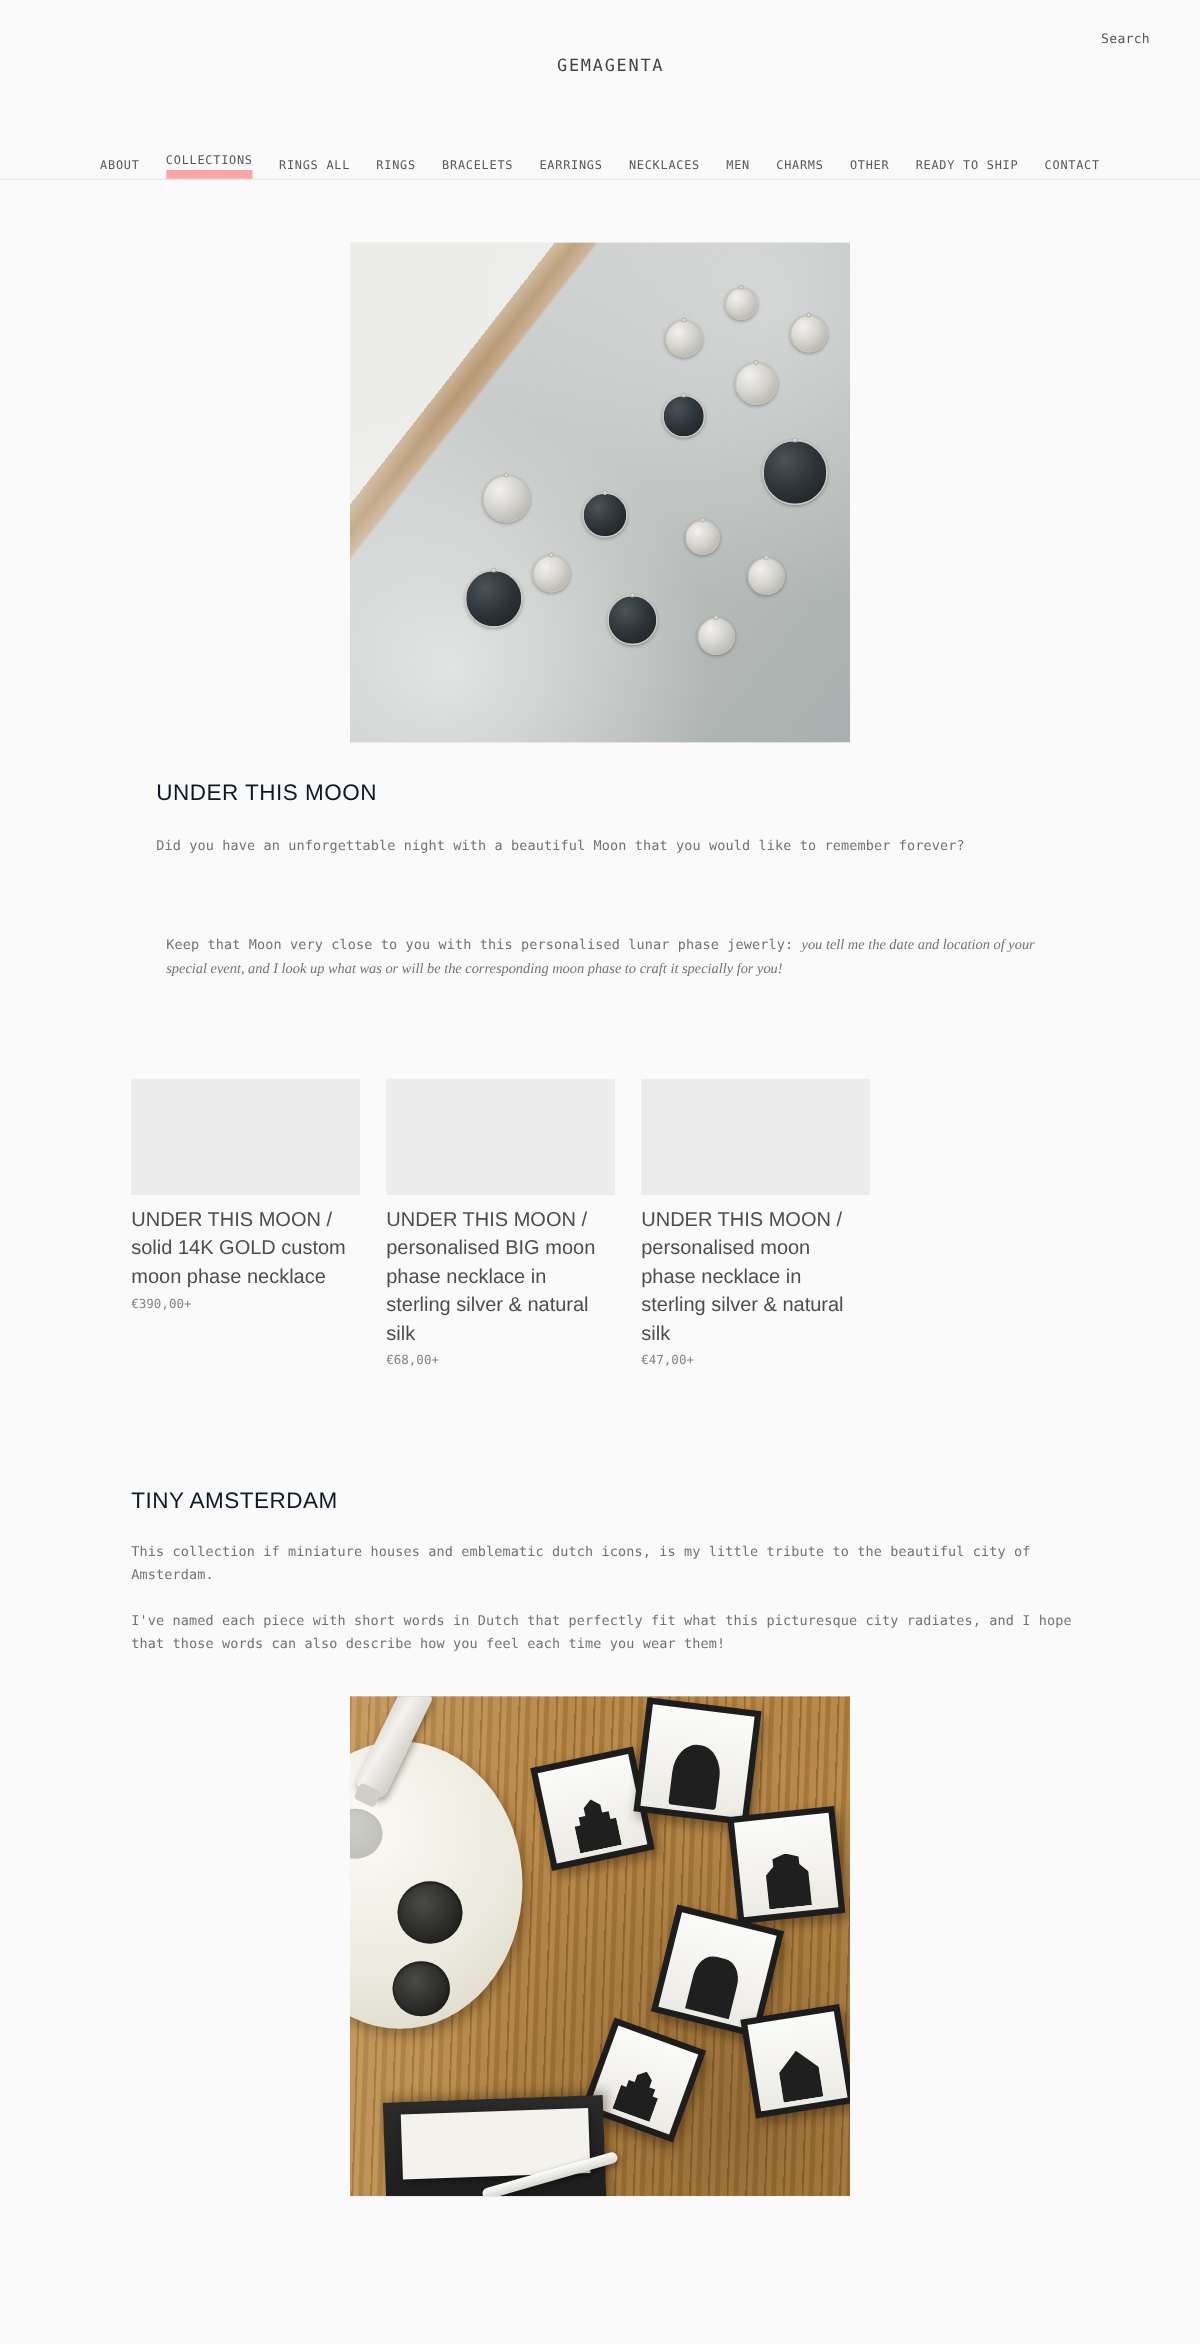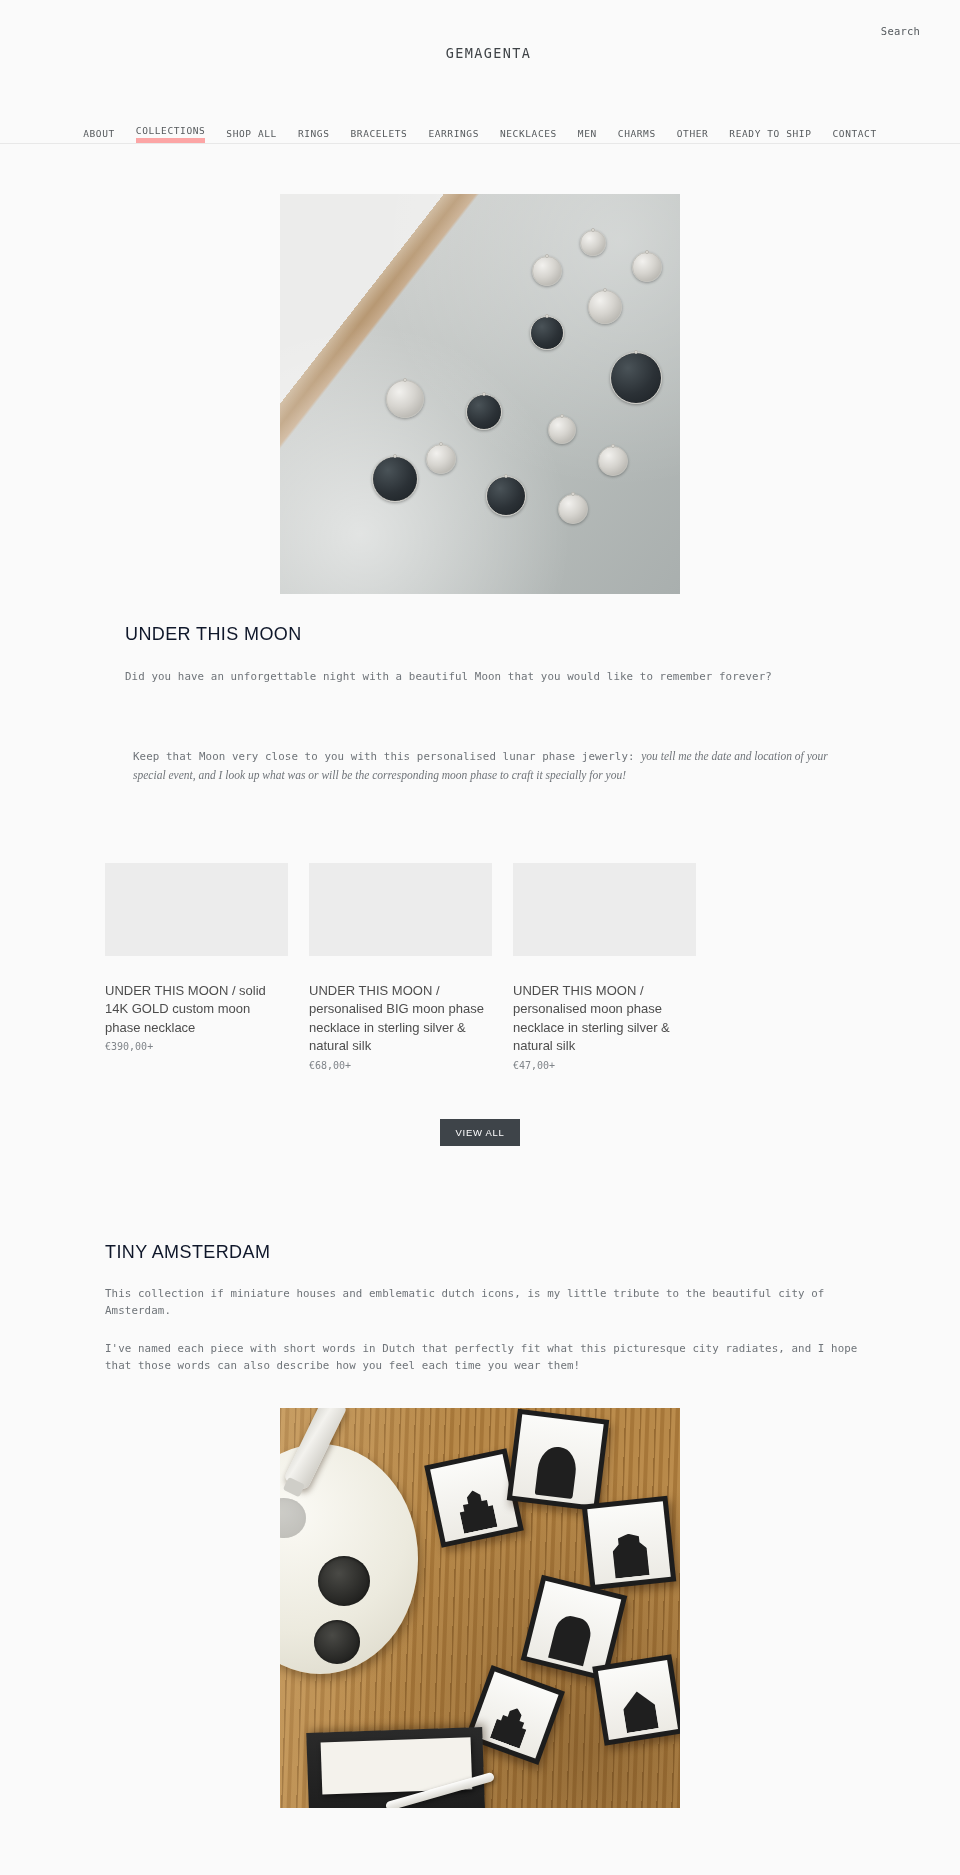--- a/index.html
+++ b/index.html
@@ -58,21 +58,21 @@
     font-family: "DejaVu Sans Mono", monospace;
     font-size: 9.5px;
     letter-spacing: 0.6px;
     color: #55595c;
     white-space: nowrap;
     cursor: pointer;
     padding-bottom: 2px;
     text-decoration: none;
   }
   .nav-item.active {
-    border-bottom: 5px solid #fca5a5;
+    border-bottom: 7px solid #fca5a5;
   }
 
   
   .section { padding: 0; }
 
   .hero-wrap {
     padding-top: 50px;
     display: flex;
     justify-content: center;
   }
@@ -264,24 +264,24 @@
     gap: 21px;
     margin: 78px 0 0 105px;
   }
   .card { width: 183px; cursor: pointer; }
   .card-thumb {
     width: 183px; height: 93px;
     background: #ececec;
   }
   .card-title {
     font-family: "Liberation Sans", sans-serif;
-    font-size: 13px;
+    font-size: 16px;
     line-height: 1.42;
     color: #4d4d4d;
-    margin: 26px 0 0 0;
+    margin: 10px 0 0 0;
   }
   .card-price {
     font-family: "DejaVu Sans Mono", monospace;
     font-size: 10px;
     color: #80858a;
     margin: 4px 0 0 0;
   }
 
   .viewall-wrap {
     display: flex;
@@ -316,21 +316,21 @@
 
   <header class="topbar">
     <div class="search-link">Search</div>
     <div class="brand">GEMAGENTA</div>
   </header>
 
   <div class="navwrap">
     <nav class="nav" id="nav-container">
         <a class="nav-item">ABOUT</a>
         <a class="nav-item active">COLLECTIONS</a>
-        <a class="nav-item">SHOP ALL</a>
+        <a class="nav-item">RINGS ALL</a>
         <a class="nav-item">RINGS</a>
         <a class="nav-item">BRACELETS</a>
         <a class="nav-item">EARRINGS</a>
         <a class="nav-item">NECKLACES</a>
         <a class="nav-item">MEN</a>
         <a class="nav-item">CHARMS</a>
         <a class="nav-item">OTHER</a>
         <a class="nav-item">READY TO SHIP</a>
         <a class="nav-item">CONTACT</a>
       </nav>
@@ -407,23 +407,20 @@
           <div class="card-title">UNDER THIS MOON / personalised BIG moon phase necklace in sterling silver &amp; natural silk</div>
           <div class="card-price">€68,00+</div>
         </div>
         <div class="card">
           <div class="card-thumb"></div>
           <div class="card-title">UNDER THIS MOON / personalised moon phase necklace in sterling silver &amp; natural silk</div>
           <div class="card-price">€47,00+</div>
         </div>
       </div>
 
-    <div class="viewall-wrap">
-      <button class="viewall">VIEW ALL</button>
-    </div>
   </section>
 
   <section class="section tiny-block">
     <h2 class="collection-head">TINY AMSTERDAM</h2>
     <p class="mono-p p1">This collection if miniature houses and emblematic dutch icons, is my little tribute to the beautiful city of Amsterdam.</p>
     <p class="mono-p p2">I've named each piece with short words in Dutch that perfectly fit what this picturesque city radiates, and I hope that those words can also describe how you feel each time you wear them!</p>
 
     <div class="tiny-photo-wrap">
       <div class="photo ams-photo">
         <div class="wood-real"></div>

